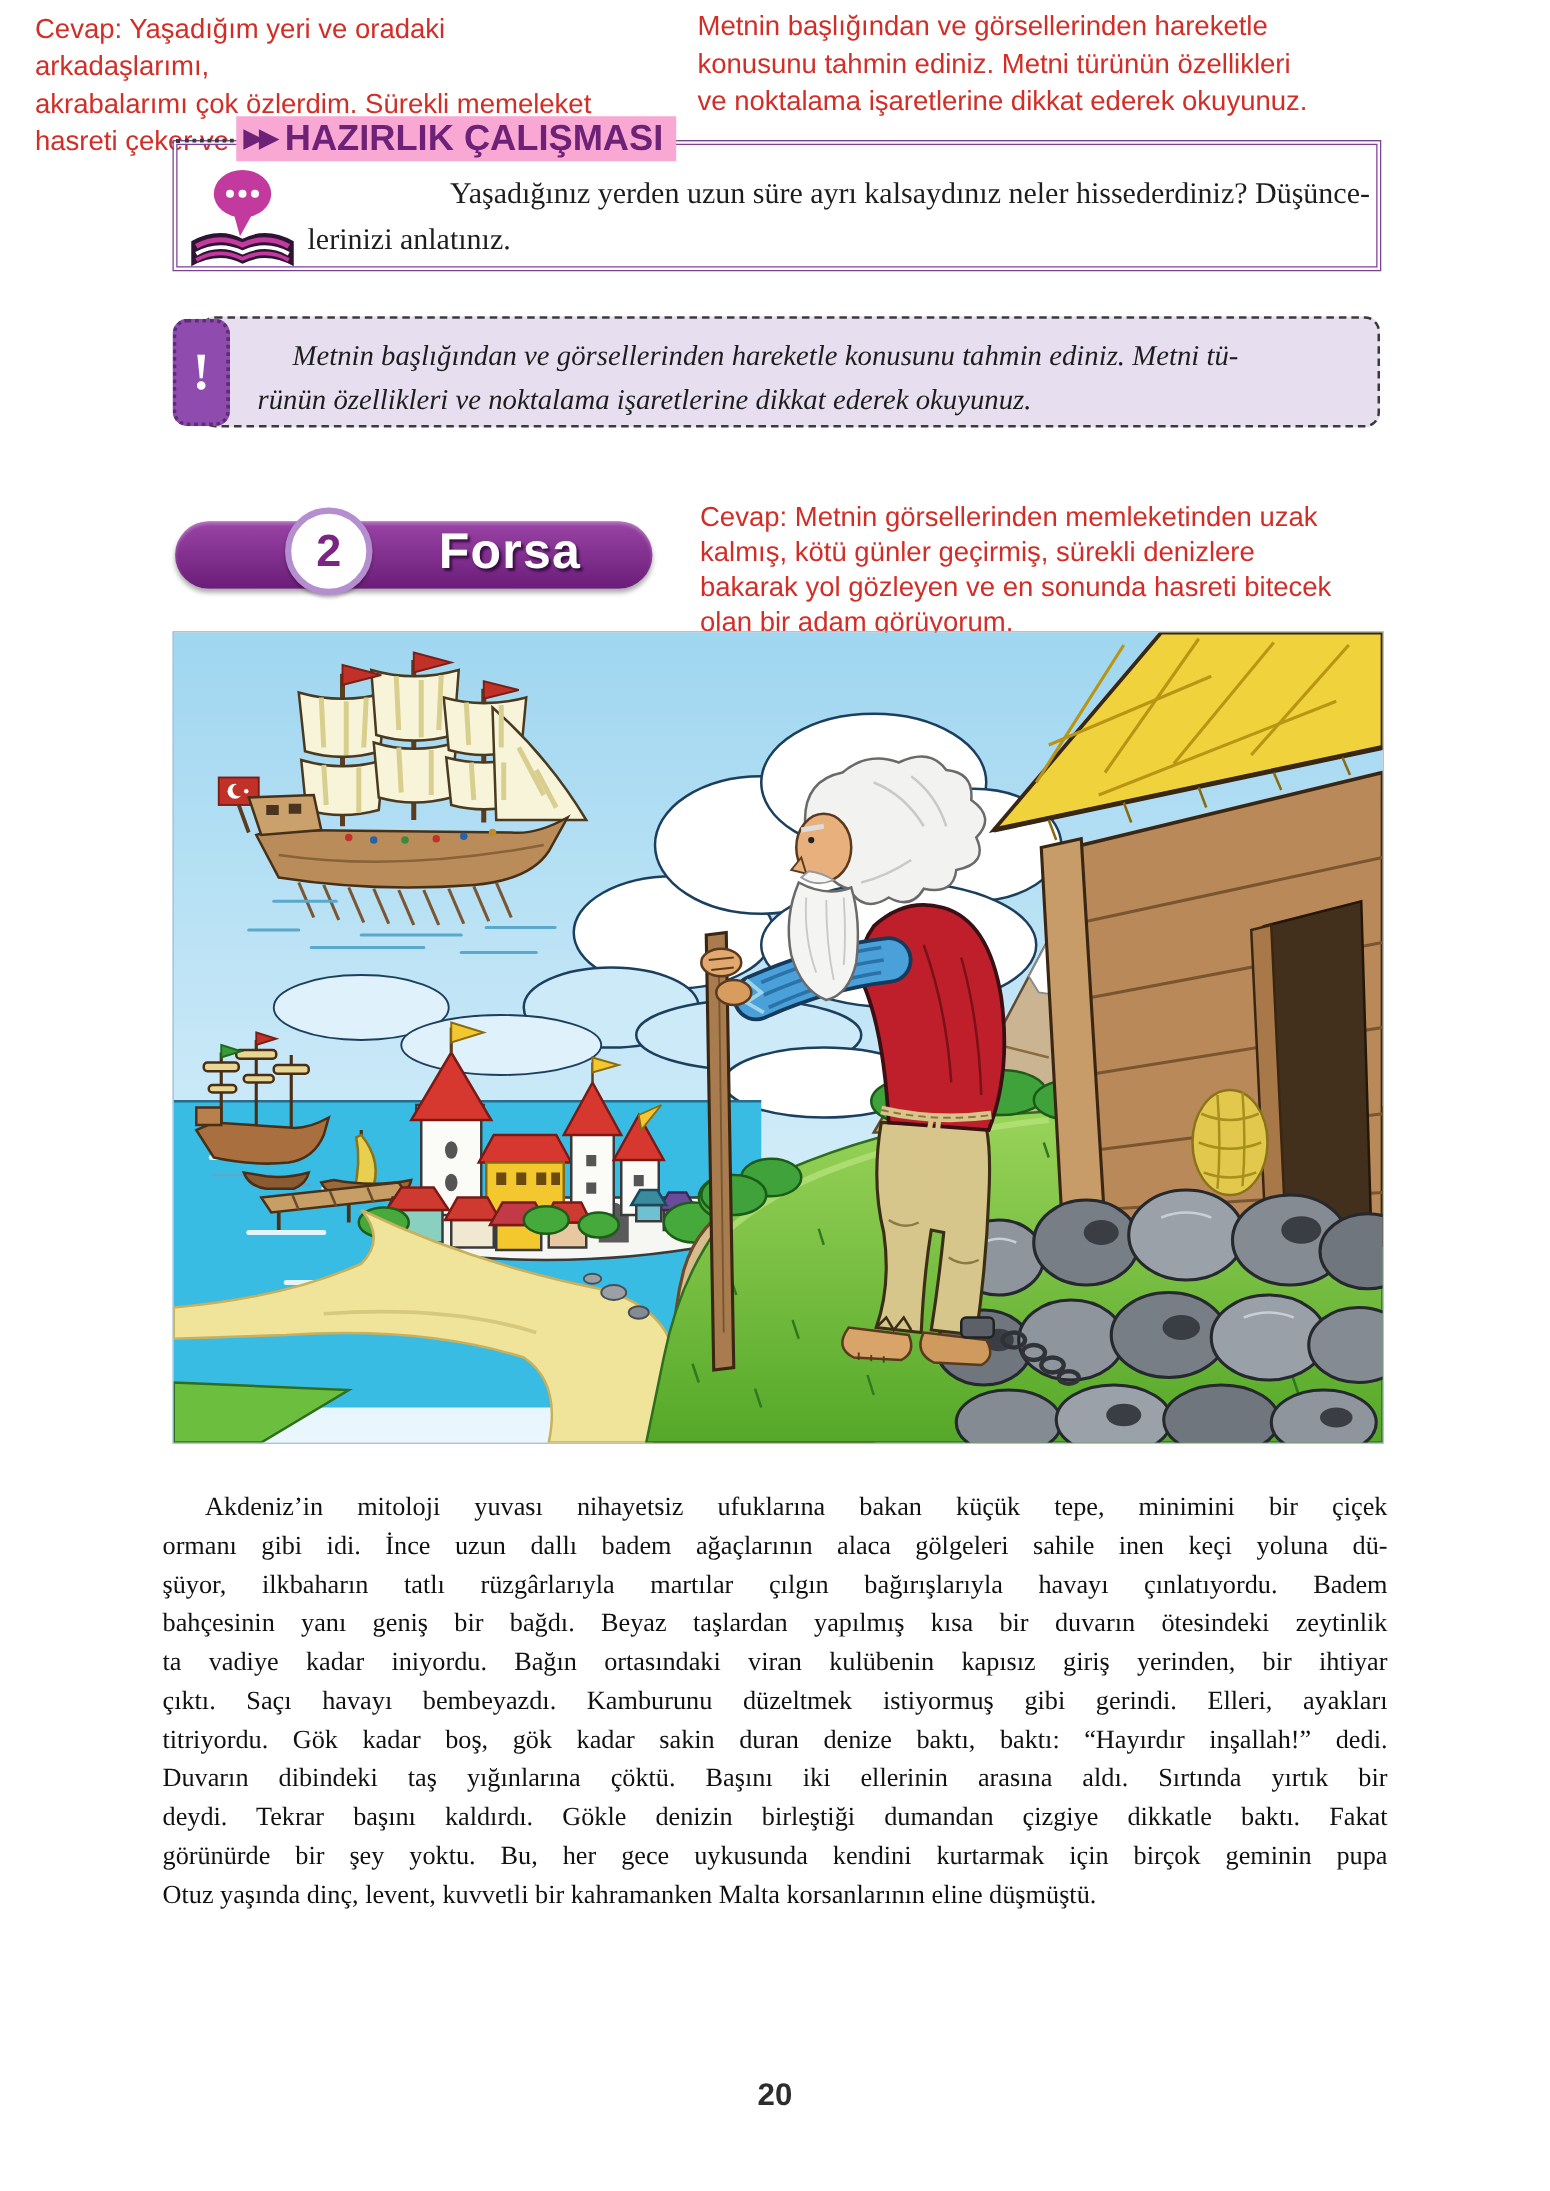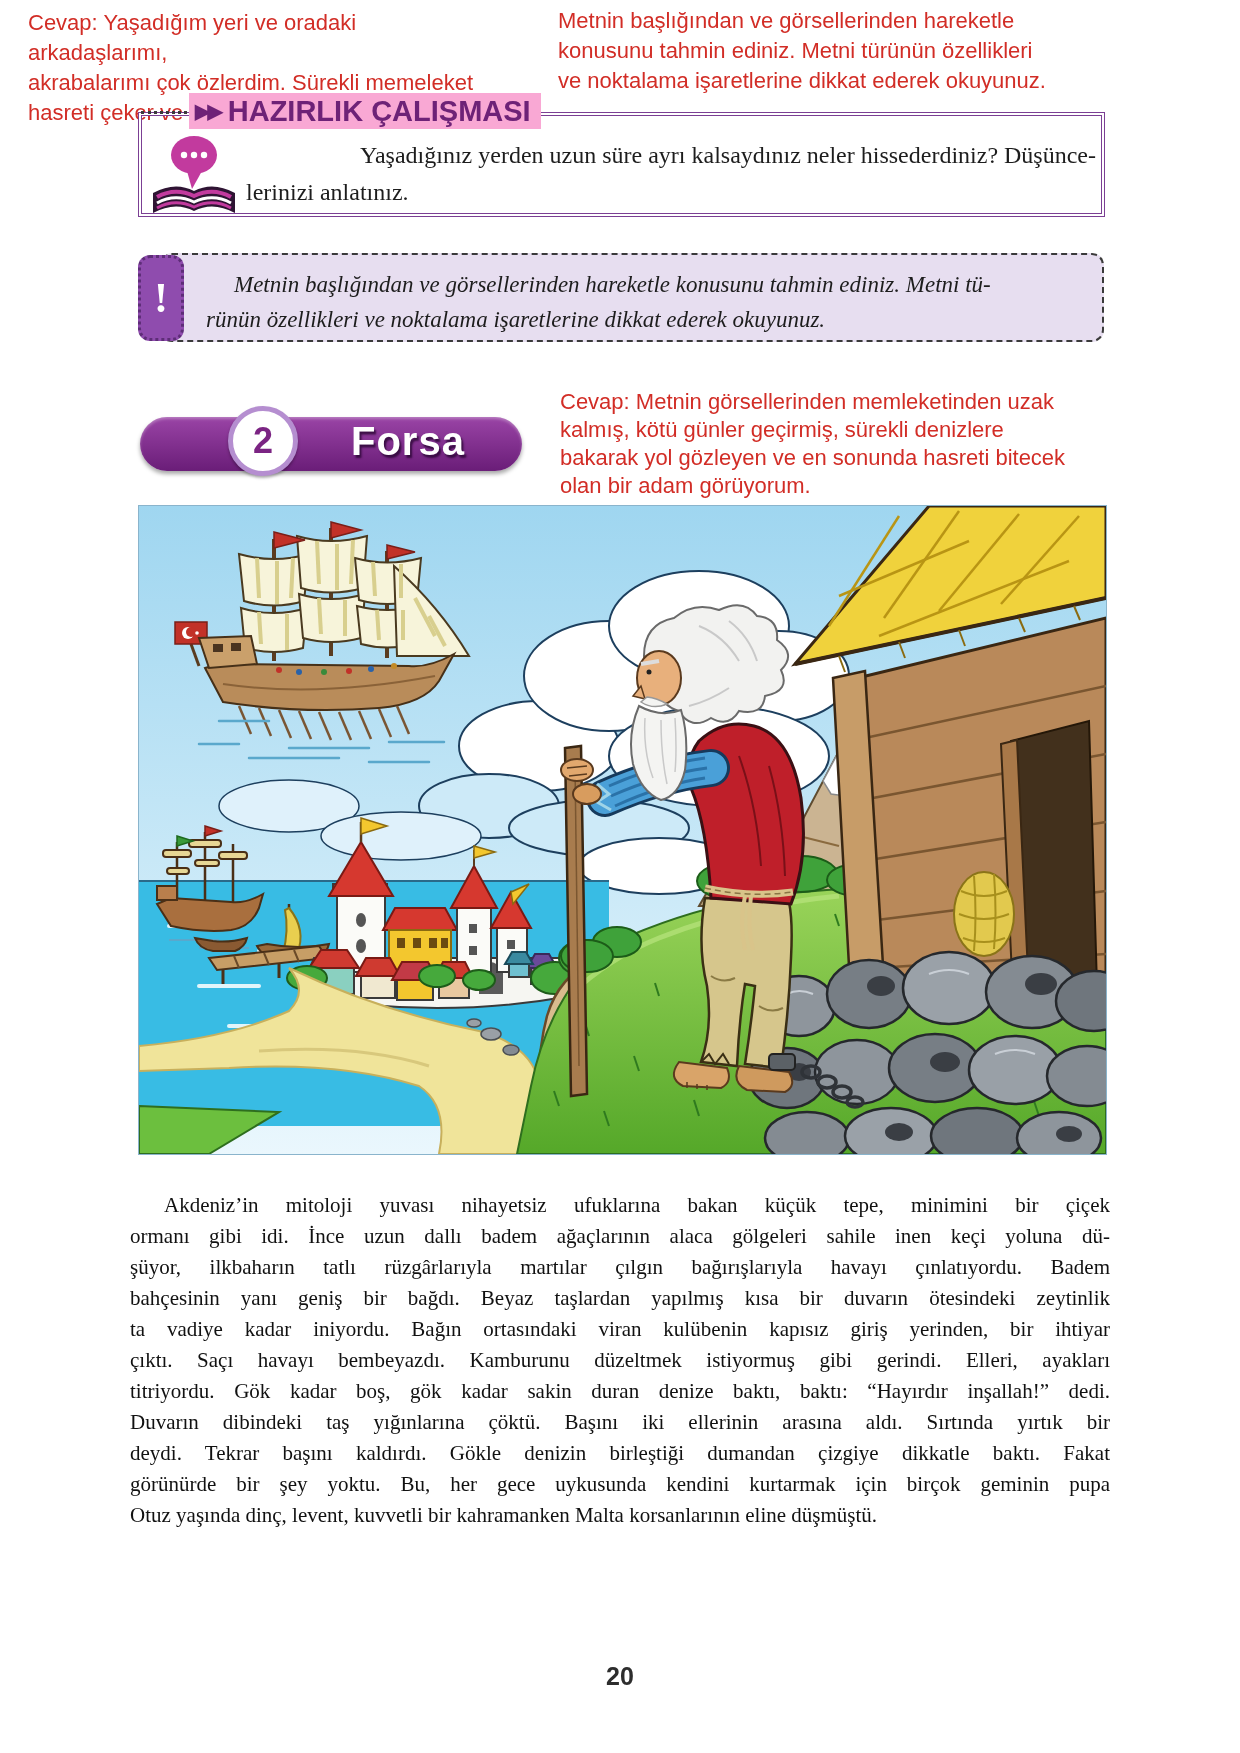--- a/index.html
+++ b/index.html
@@ -4,21 +4,21 @@
 <style>
   html,body { margin:0; padding:0; background:#fff; }
   .page { position:relative; width:1240px; height:1753px; background:#ffffff;
           font-family:"Liberation Sans", sans-serif; overflow:hidden; }
 
   
   .annot { position:absolute; color:#d22d26; font-size:22px; line-height:30px;
            white-space:pre-line; font-family:"Liberation Sans", sans-serif; }
   #annot-tl { left:28px;  top:8px;   width:470px; }
   #annot-tr { left:558px; top:6px;   width:540px; }
-  #annot-img{ left:560px; top:388px; width:545px; line-height:28px; }
+  #annot-img{ left:560px; top:400px; width:545px; line-height:28px; }
 
   
   .prep-box { position:absolute; left:138px; top:112px; width:965px; height:103px;
               border:1px solid #7b3f94;
               box-shadow: inset 0 0 0 2px #ffffff, inset 0 0 0 3px #7b3f94; }
   .prep-dotlead { position:absolute; left:2px; top:-2px; width:46px; border-top:3px dotted #3a3a3a; }
   .prep-title { position:absolute; left:50px; top:-20px; background:#f9a8d4; padding:0 10px 0 6px;
                 color:#6e2277; font-weight:bold; font-size:29px; line-height:36px; }
   .prep-title .arrows { font-size:20px; letter-spacing:-3px; margin-right:8px; vertical-align:3px; }
   .prep-icon { position:absolute; left:10px; top:18px; width:90px; height:84px; }

